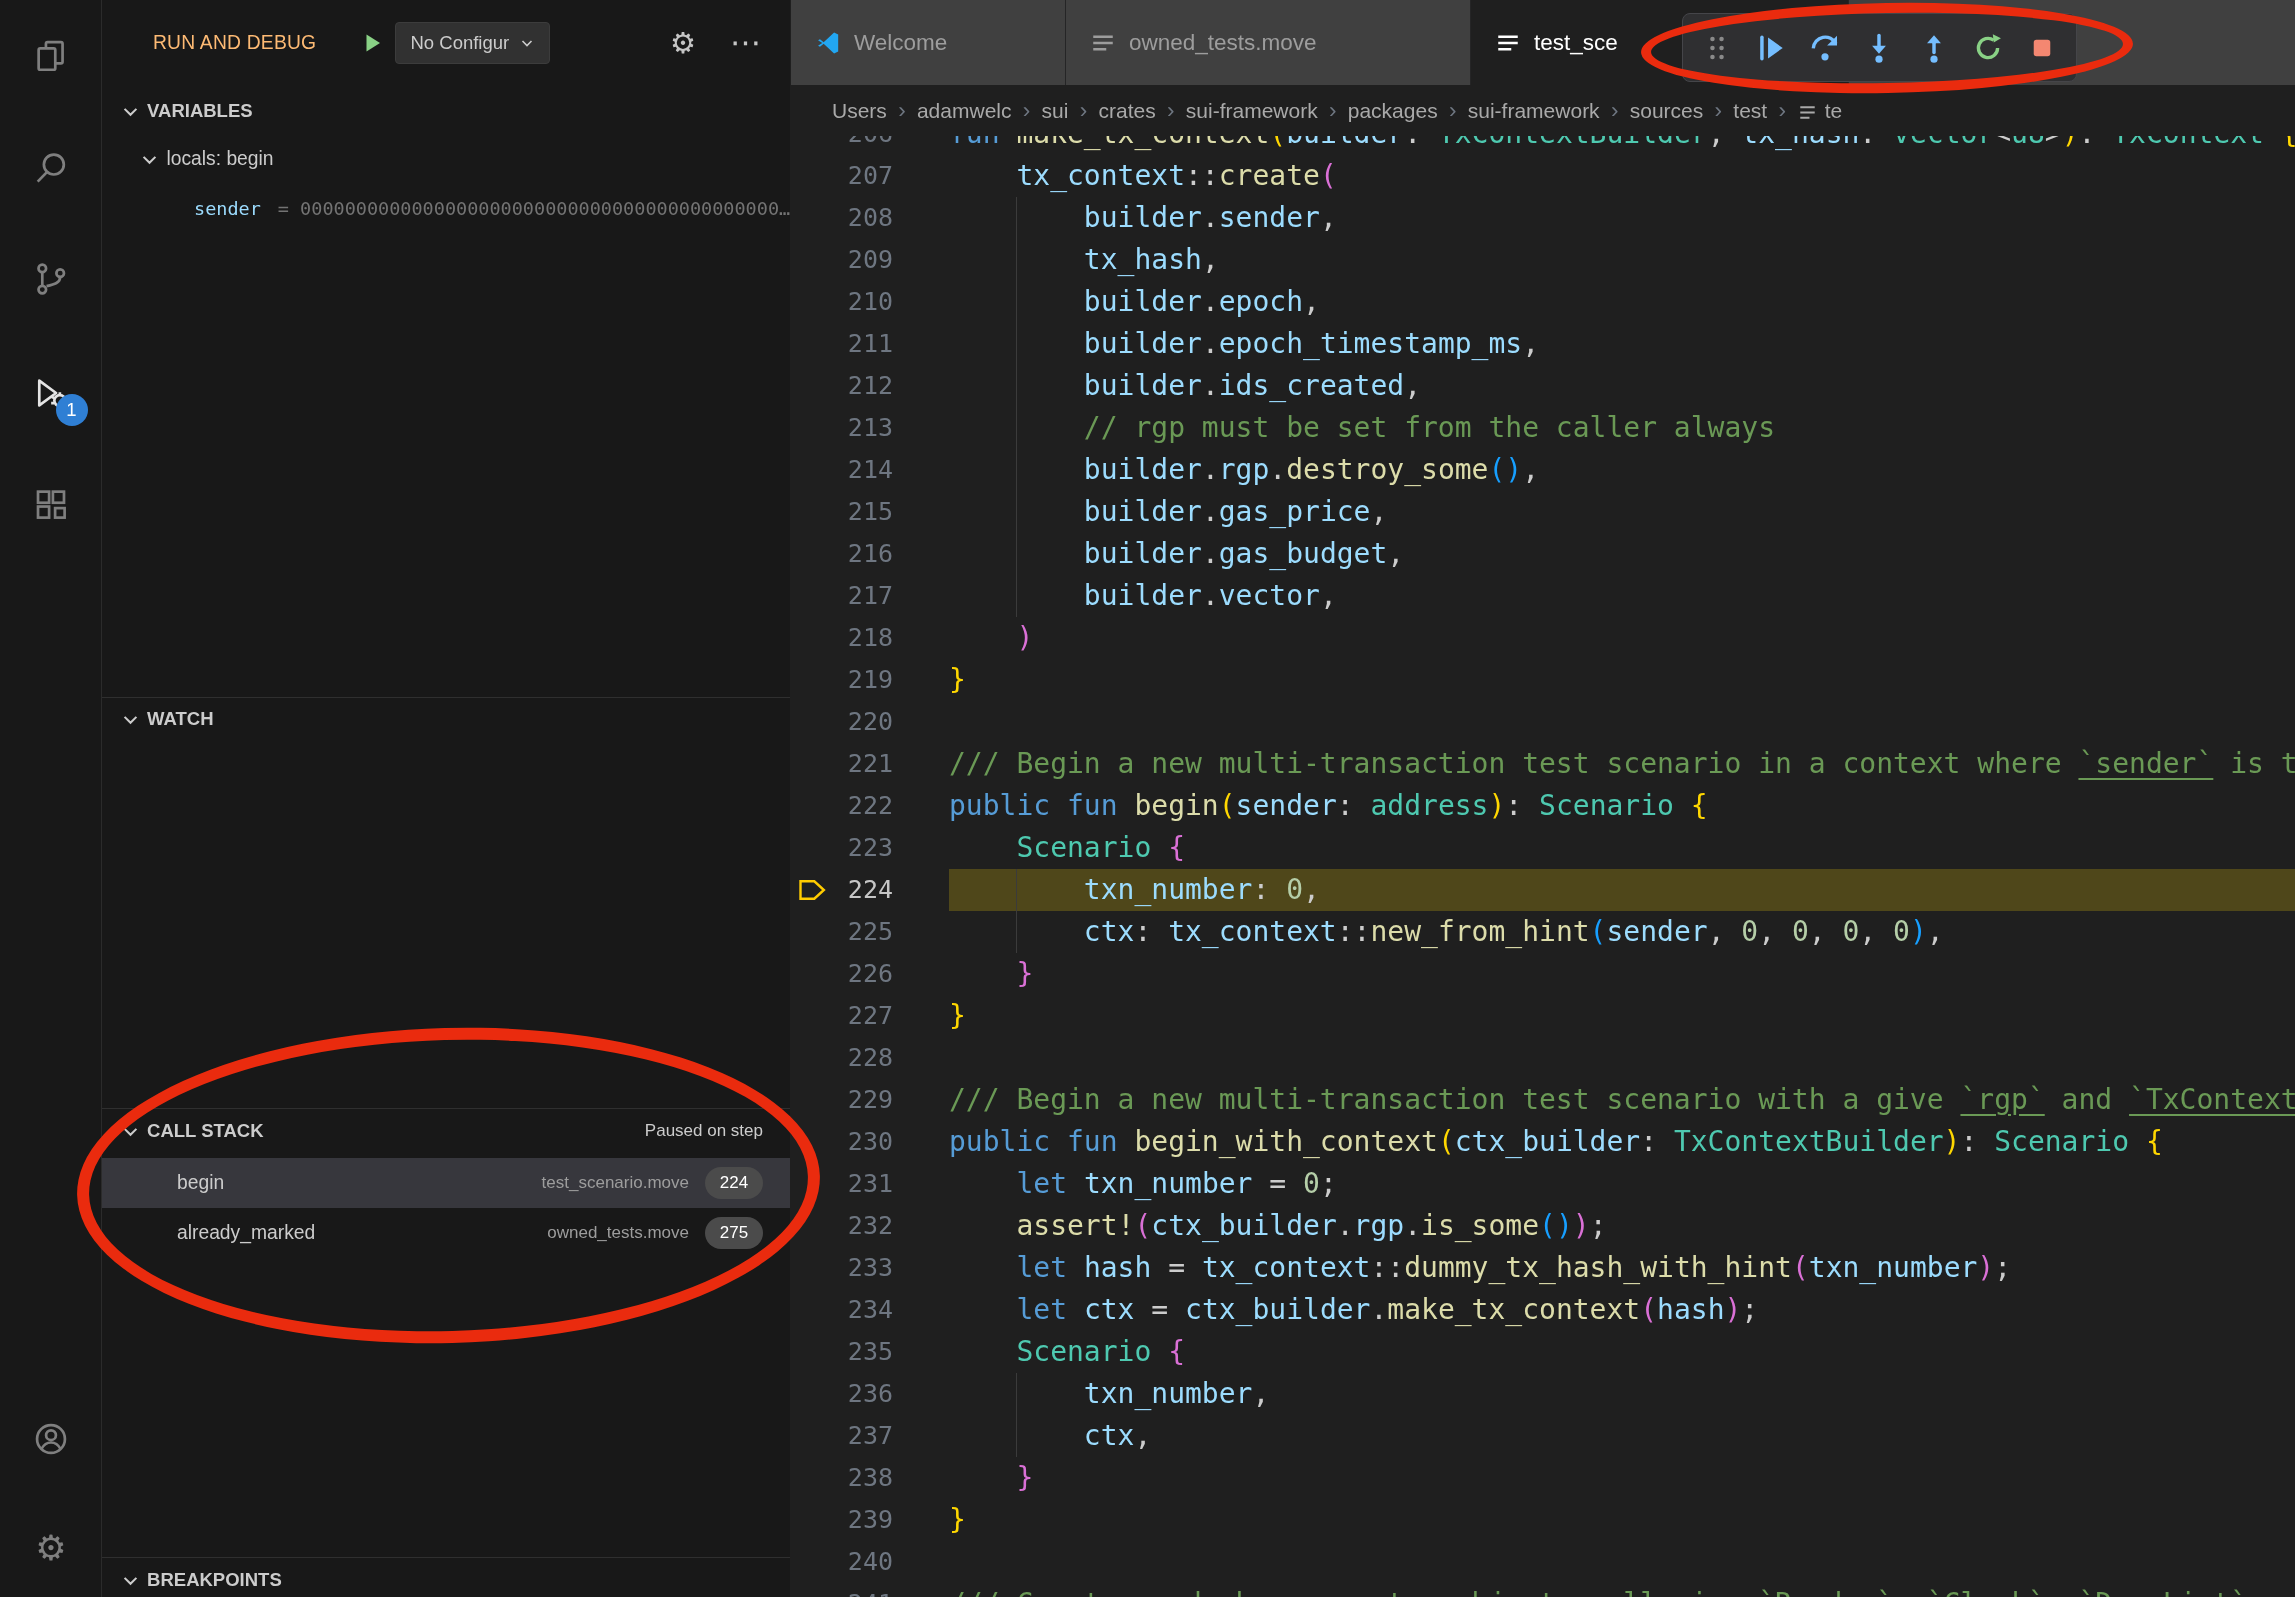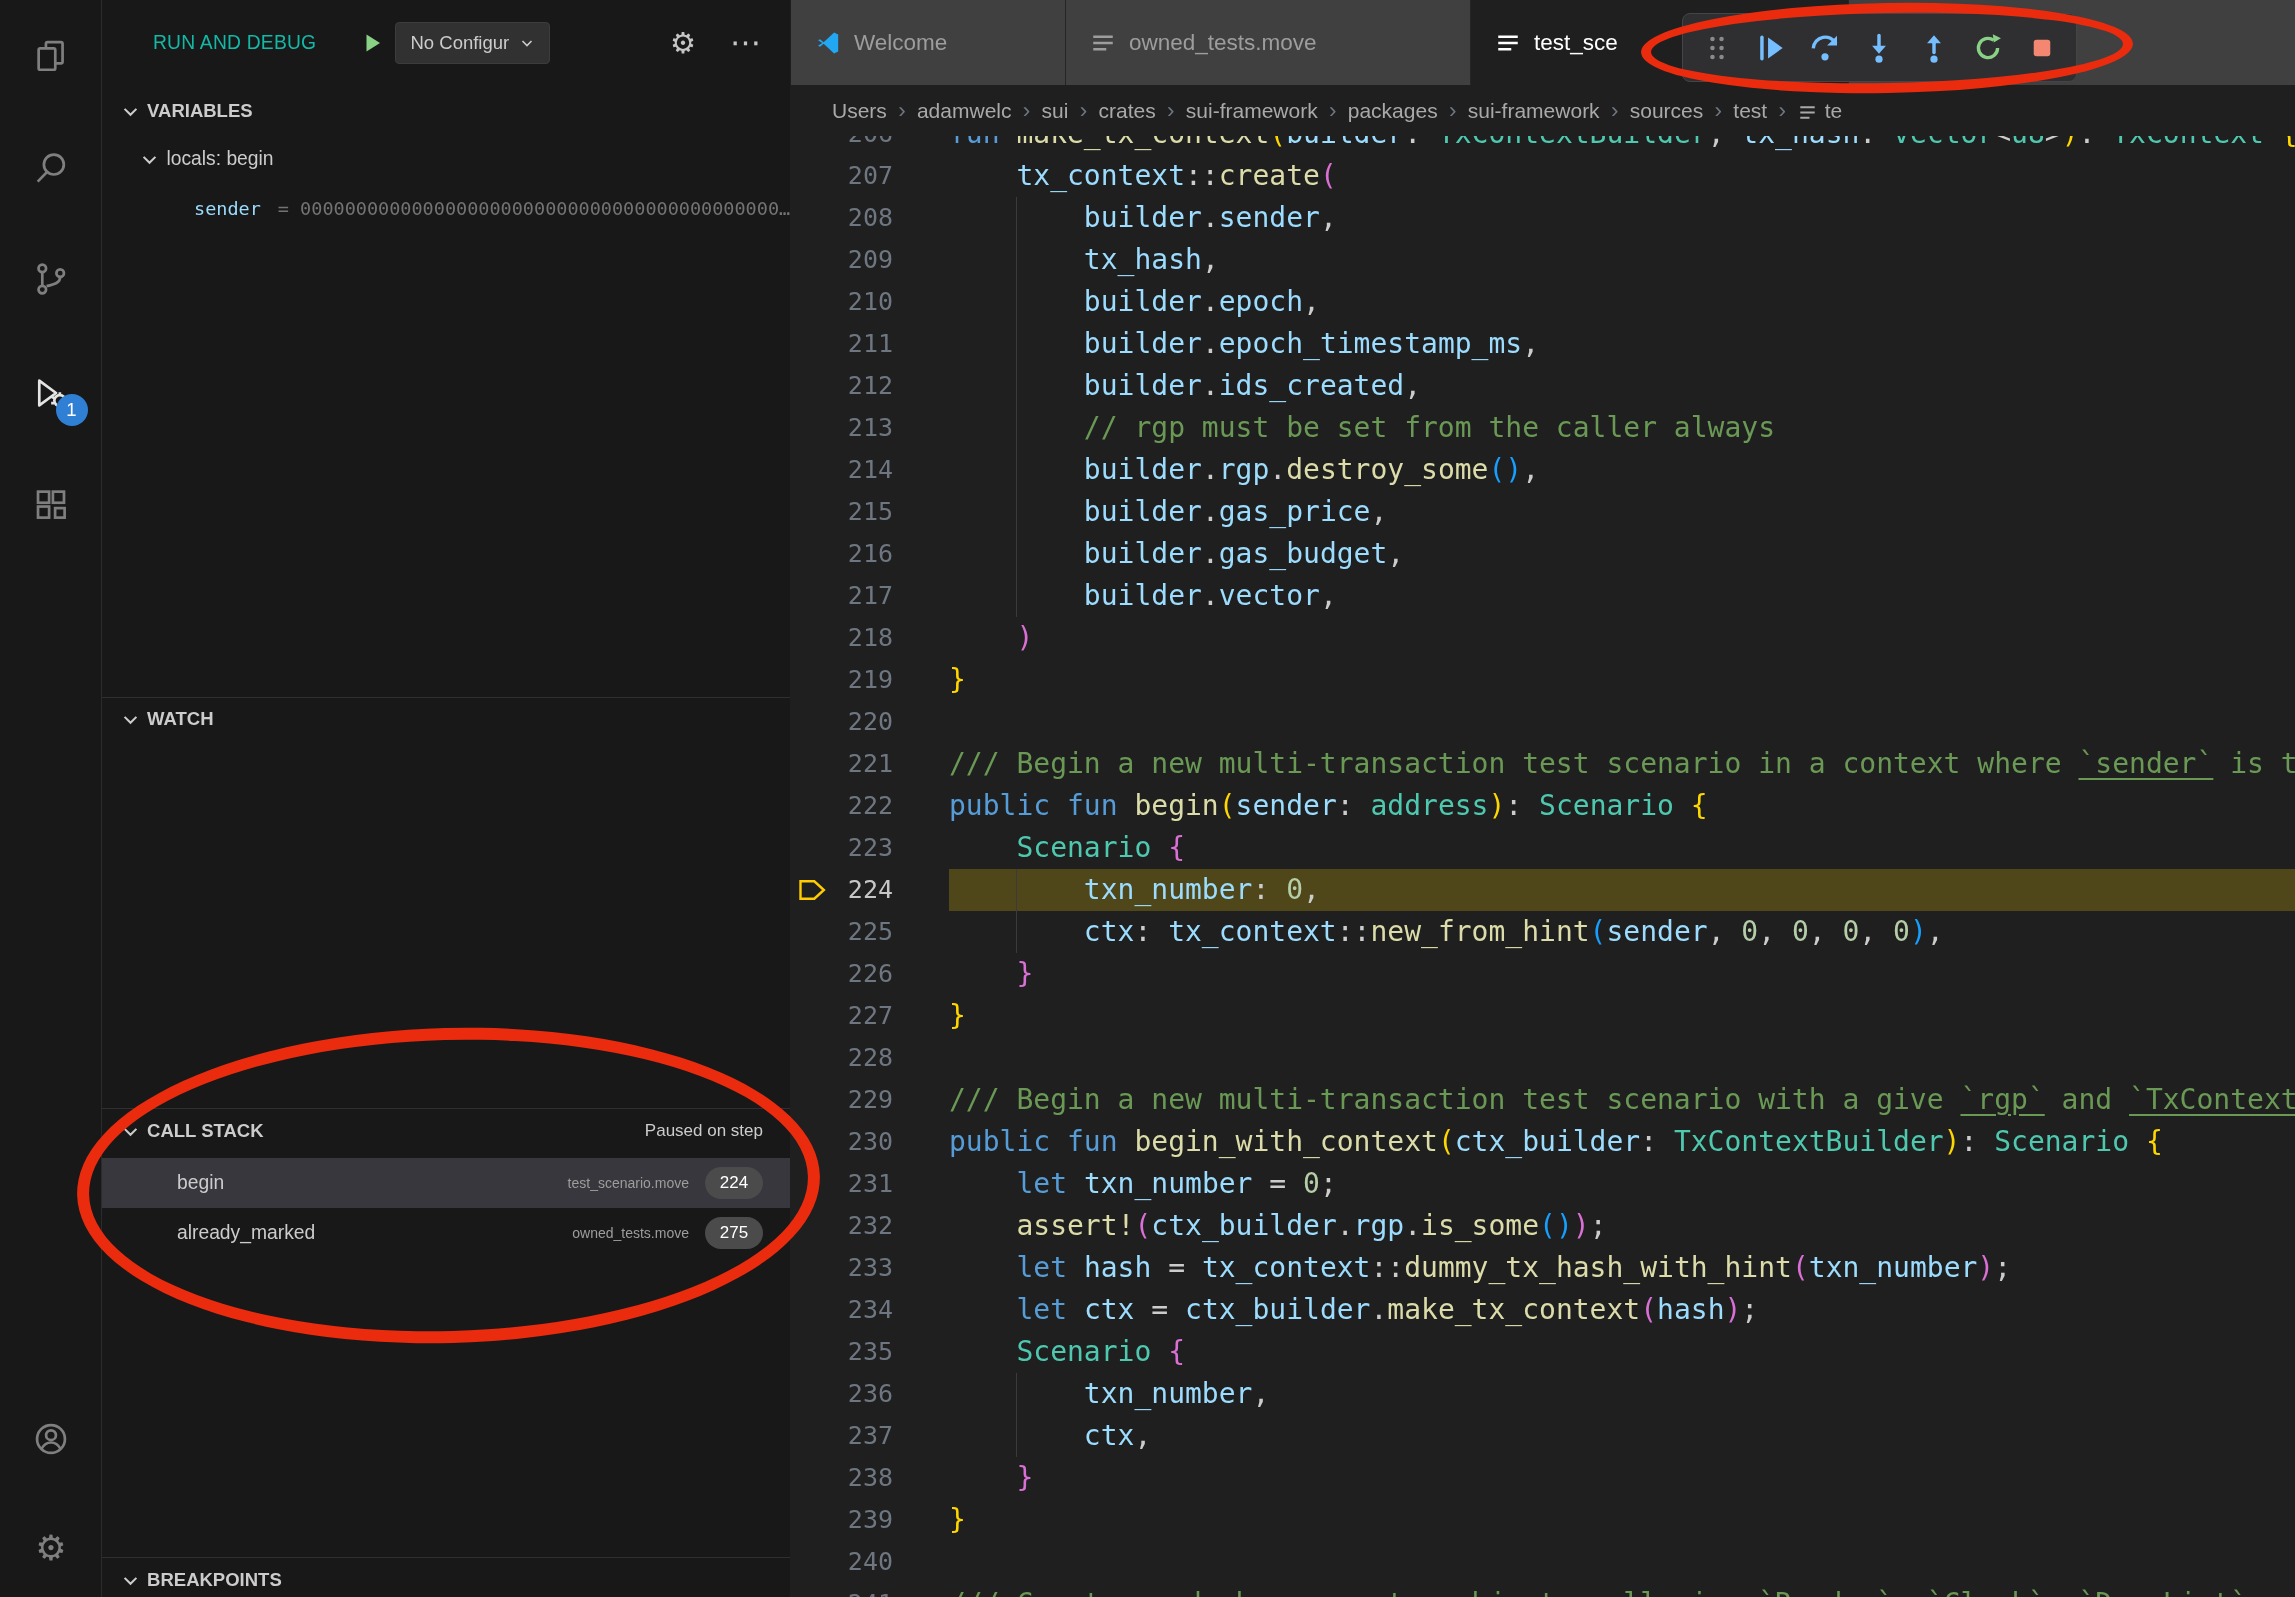--- a/index.html
+++ b/index.html
@@ -11,42 +11,42 @@
   #activitybar{position:absolute;left:0;top:0;width:102px;height:100%;background:#181818;border-right:0.8px solid #2b2b2b;z-index:4}
   .ab-btn{position:absolute;left:0;width:102px;height:77px;display:flex;align-items:center;justify-content:center;color:#7f7f7f;cursor:pointer}
   .ab-btn.active{color:#e4e4e4}
   .ab-btn svg{width:38px;height:38px;fill:none;stroke:currentColor;stroke-width:1.7}
   .ab-gear{font-size:35px;line-height:1;font-family:"DejaVu Sans",sans-serif}
   .ab-badge{position:absolute;right:14.5px;bottom:4.8px;min-width:32px;height:32px;border-radius:16px;background:#2f7fd4;color:#fff;font-size:18.5px;display:flex;align-items:center;justify-content:center}
 
   
   #sidebar{position:absolute;left:102px;top:0;width:688px;height:100%;background:#181818;z-index:3}
   .sb-toolbar{position:absolute;top:0;left:0;right:0;height:85px;display:flex;align-items:center;padding:0 29px 0 51px}
-  .sb-title{font-size:19.3px;color:#14b8a6;letter-spacing:0.2px;white-space:nowrap}
+  .sb-title{font-size:19.3px;color:#fdba74;letter-spacing:0.2px;white-space:nowrap}
   .play-btn{margin-left:45px;display:flex;align-items:center;cursor:pointer}
   .config-select{margin-left:9.7px;height:42px;display:flex;align-items:center;gap:9.7px;background:#313131;border:0.8px solid #3c3c3c;border-radius:4px;padding:0 14.5px;color:#cccccc;font-size:18.5px;cursor:pointer;white-space:nowrap}
   .sb-gear{margin-left:auto;font-size:29px;color:#c5c5c5;cursor:pointer;font-family:"DejaVu Sans",sans-serif}
   .sb-more{margin-left:34px;font-size:31px;color:#c5c5c5;cursor:pointer}
 
   .divider{position:absolute;left:0;right:0;height:0.8px;background:#2f2f2f}
   .section-header{position:absolute;left:0;right:0;height:42px;display:flex;align-items:center;gap:6.4px;padding-left:17.7px;color:#cccccc;font-size:18.5px;font-weight:700;cursor:pointer}
   .chev{display:flex;color:#cccccc}
   .chev svg{width:21px;height:21px;fill:none;stroke:currentColor;stroke-width:1.6}
   .cs-status{margin-left:auto;margin-right:27px;font-size:17px;font-weight:400;color:#cccccc}
 
   #row-locals{position:absolute;top:138px;left:0;right:0;height:42px;display:flex;align-items:center;gap:6.4px;padding-left:37px;color:#cccccc;font-size:19.3px;cursor:pointer}
   #row-sender{position:absolute;top:188px;left:0;right:0;height:40px;display:flex;align-items:center;padding-left:92px;font-family:"DejaVu Sans Mono",monospace;font-size:18.5px;white-space:nowrap;overflow:hidden;cursor:pointer}
   .vname{color:#9cdcfe}
   .vval{color:#737373;margin-left:17px}
 
   #frames{position:absolute;top:1158px;left:0;right:0}
   .frame{height:50px;display:flex;align-items:center;padding:0 27px 0 75px;font-size:19.3px;color:#cccccc;cursor:pointer}
   .frame.selected{background:#37373d}
   .f-name{margin-right:auto}
-  .f-file{color:#9d9d9d;margin-right:16px;font-size:14px}
+  .f-file{color:#9d9d9d;margin-right:16px;font-size:17px}
   .f-badge{min-width:58px;height:32px;border-radius:16px;background:#4b4b4b;color:#fff;font-size:17px;display:flex;align-items:center;justify-content:center;padding:0 9.7px}
 
   
   #editor{position:absolute;left:791px;top:0;width:1505px;height:100%;background:#1f1f1f;overflow:hidden}
 
   #code-lines{position:absolute;left:0;top:113px;right:0;z-index:1}
   .cl{position:relative;height:42px;padding-left:158px;font-family:"DejaVu Sans Mono",monospace;font-size:28px;line-height:42px;white-space:pre;cursor:text}
   .cl.hl{background:linear-gradient(90deg,rgba(0,0,0,0) 158px,#4f471a 158px)}
   .cl.g::before{content:"";position:absolute;left:calc(158px + 4ch);top:0;bottom:0;width:0.8px;background:#3b3b3b}
   .ln{position:absolute;left:0;top:0;width:102px;text-align:right;color:#6e7681;font-size:25px;cursor:pointer}

